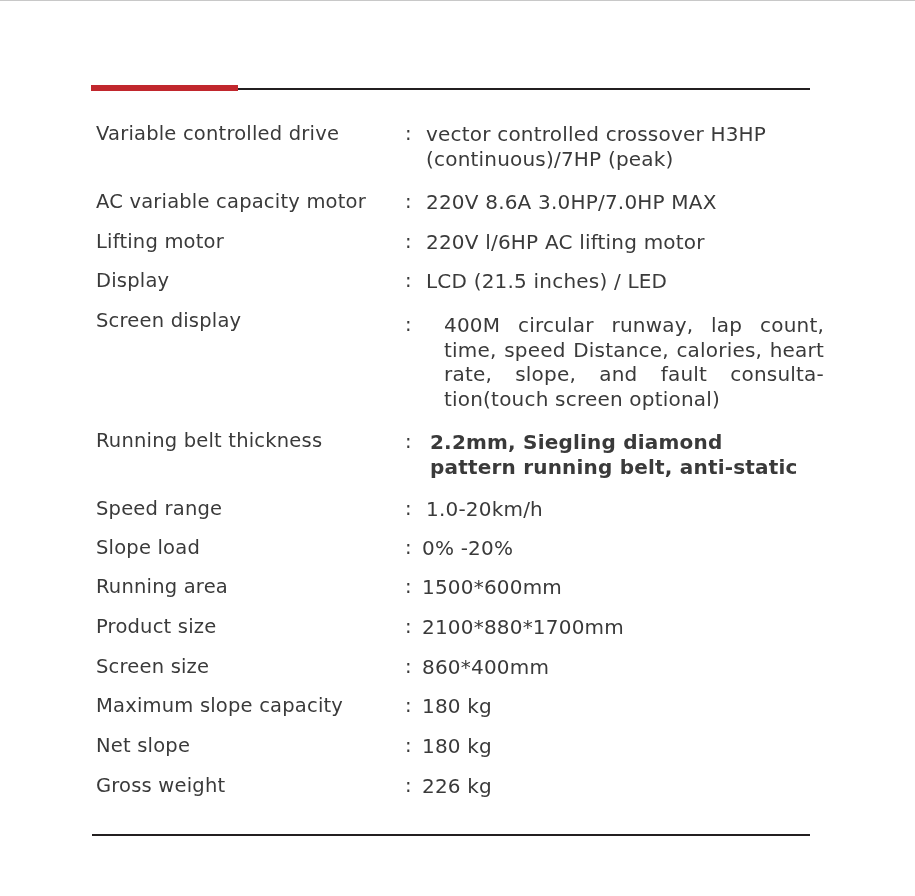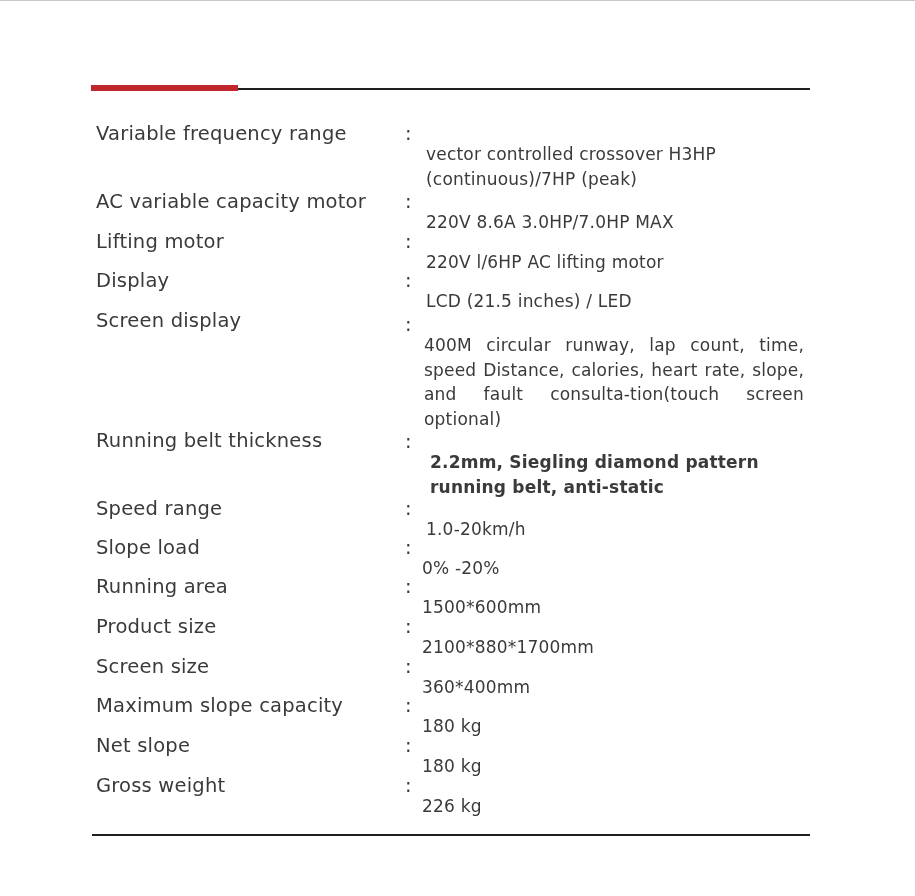--- a/index.html
+++ b/index.html
@@ -16,38 +16,38 @@
     .row { position: absolute; left: 0; width: 915px; }
     .label {
       position: absolute; left: 96px; white-space: nowrap;
       font-size: 19.5px; line-height: 24px; letter-spacing: 0.2px;
     }
     .colon {
       position: absolute; left: 405px; font-size: 19.5px; line-height: 24px;
     }
     .value {
       position: absolute; left: 426px; width: 384px;
-      font-size: 17px; line-height: 24.5px; letter-spacing: 0.2px; margin-top: 20px;
+      font-size: 20px; line-height: 24.5px; letter-spacing: 0.2px;
     }
-    .value.justify { text-align: justify; left: 424px; width: 380px; }
+    .value.justify { text-align: justify; left: 444px; width: 380px; }
     .value.indent2 { left: 430px; font-weight: bold; }
     .value.shift { left: 422px; }
   </style>
 </head>
 <body style="color: rgb(58, 58, 58);">
 
 <div class="top-border"></div>
 
 <div class="rule-top-red" style="background: rgb(193, 39, 45);"></div>
 <div class="rule-top-dark" style="background: rgb(35, 31, 32);"></div>
 
 <div>
 
   <div class="row" style="top:122px">
-    <span class="label">Variable frequency range</span>
+    <span class="label">Variable controlled drive</span>
     <span class="colon">:</span>
     <span class="value" style="width:362px;text-indent:0;padding-left:0">vector controlled crossover H3HP (continuous)/7HP (peak)</span>
   </div>
 
   <div class="row" style="top:190px">
     <span class="label">AC variable capacity motor</span>
     <span class="colon">:</span>
     <span class="value">220V 8.6A 3.0HP/7.0HP MAX</span>
   </div>
 
@@ -95,21 +95,21 @@
 
   <div class="row" style="top:615px">
     <span class="label">Product size</span>
     <span class="colon">:</span>
     <span class="value shift">2100*880*1700mm</span>
   </div>
 
   <div class="row" style="top:655px">
     <span class="label">Screen size</span>
     <span class="colon">:</span>
-    <span class="value shift">360*400mm</span>
+    <span class="value shift">860*400mm</span>
   </div>
 
   <div class="row" style="top:694px">
     <span class="label">Maximum slope capacity</span>
     <span class="colon">:</span>
     <span class="value shift">180 kg</span>
   </div>
 
   <div class="row" style="top:734px">
     <span class="label">Net slope</span>

